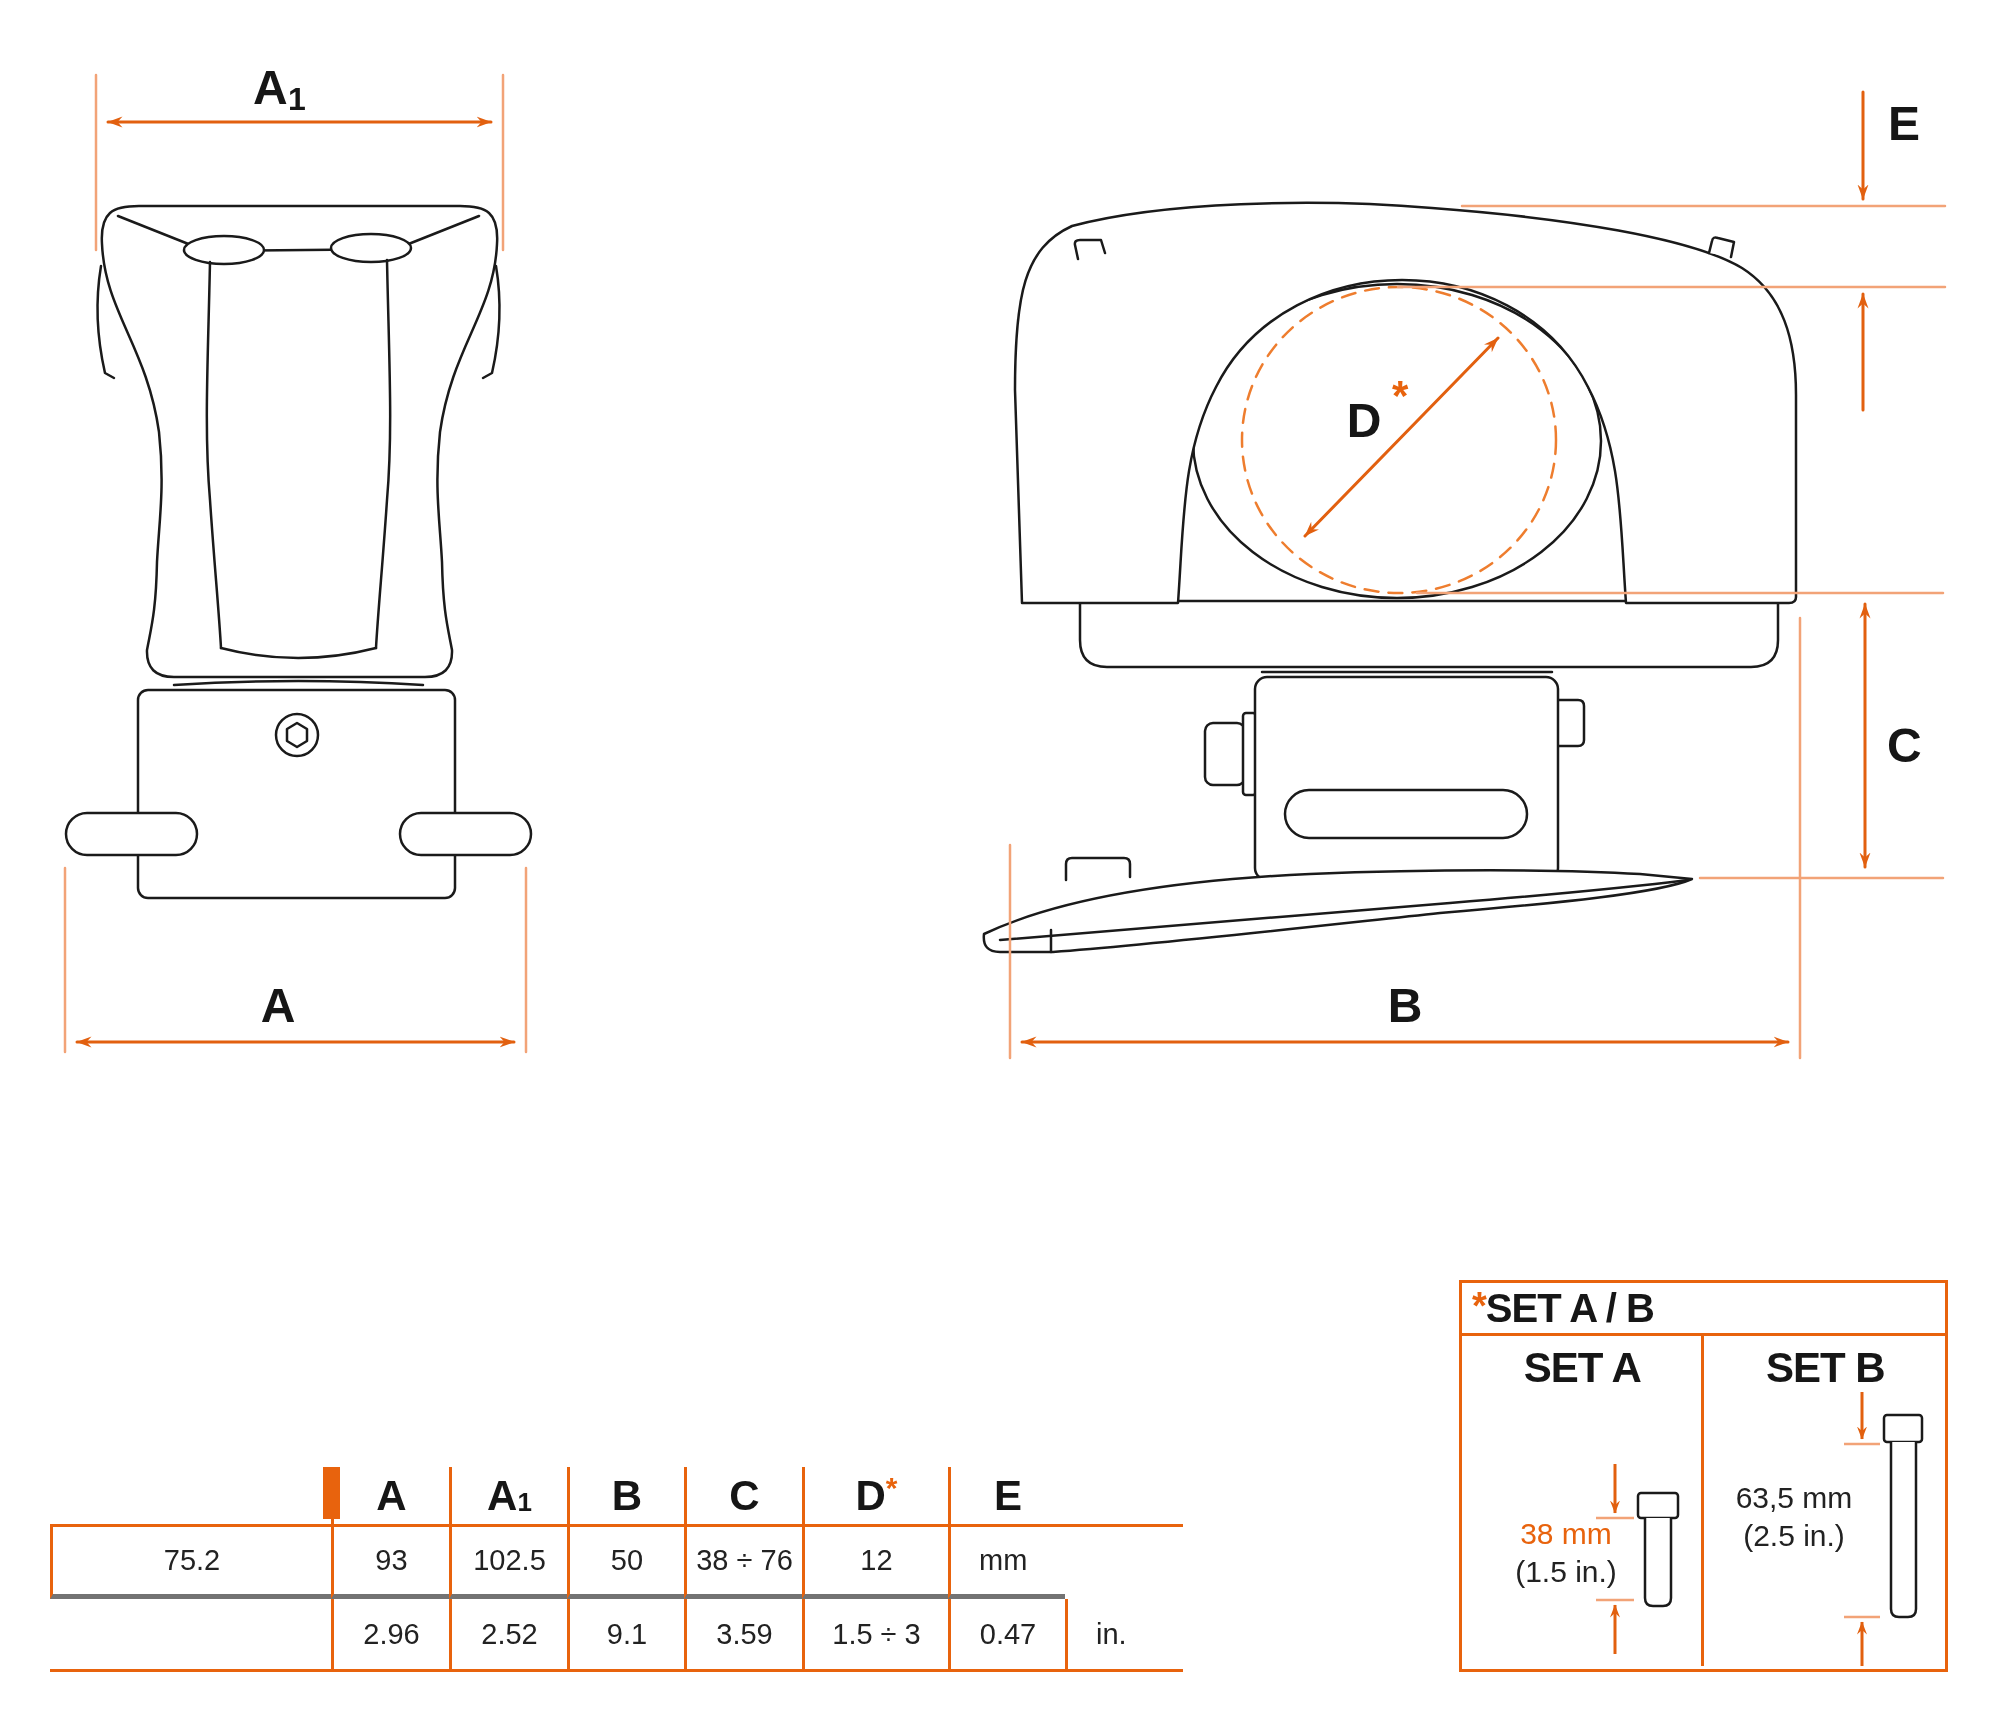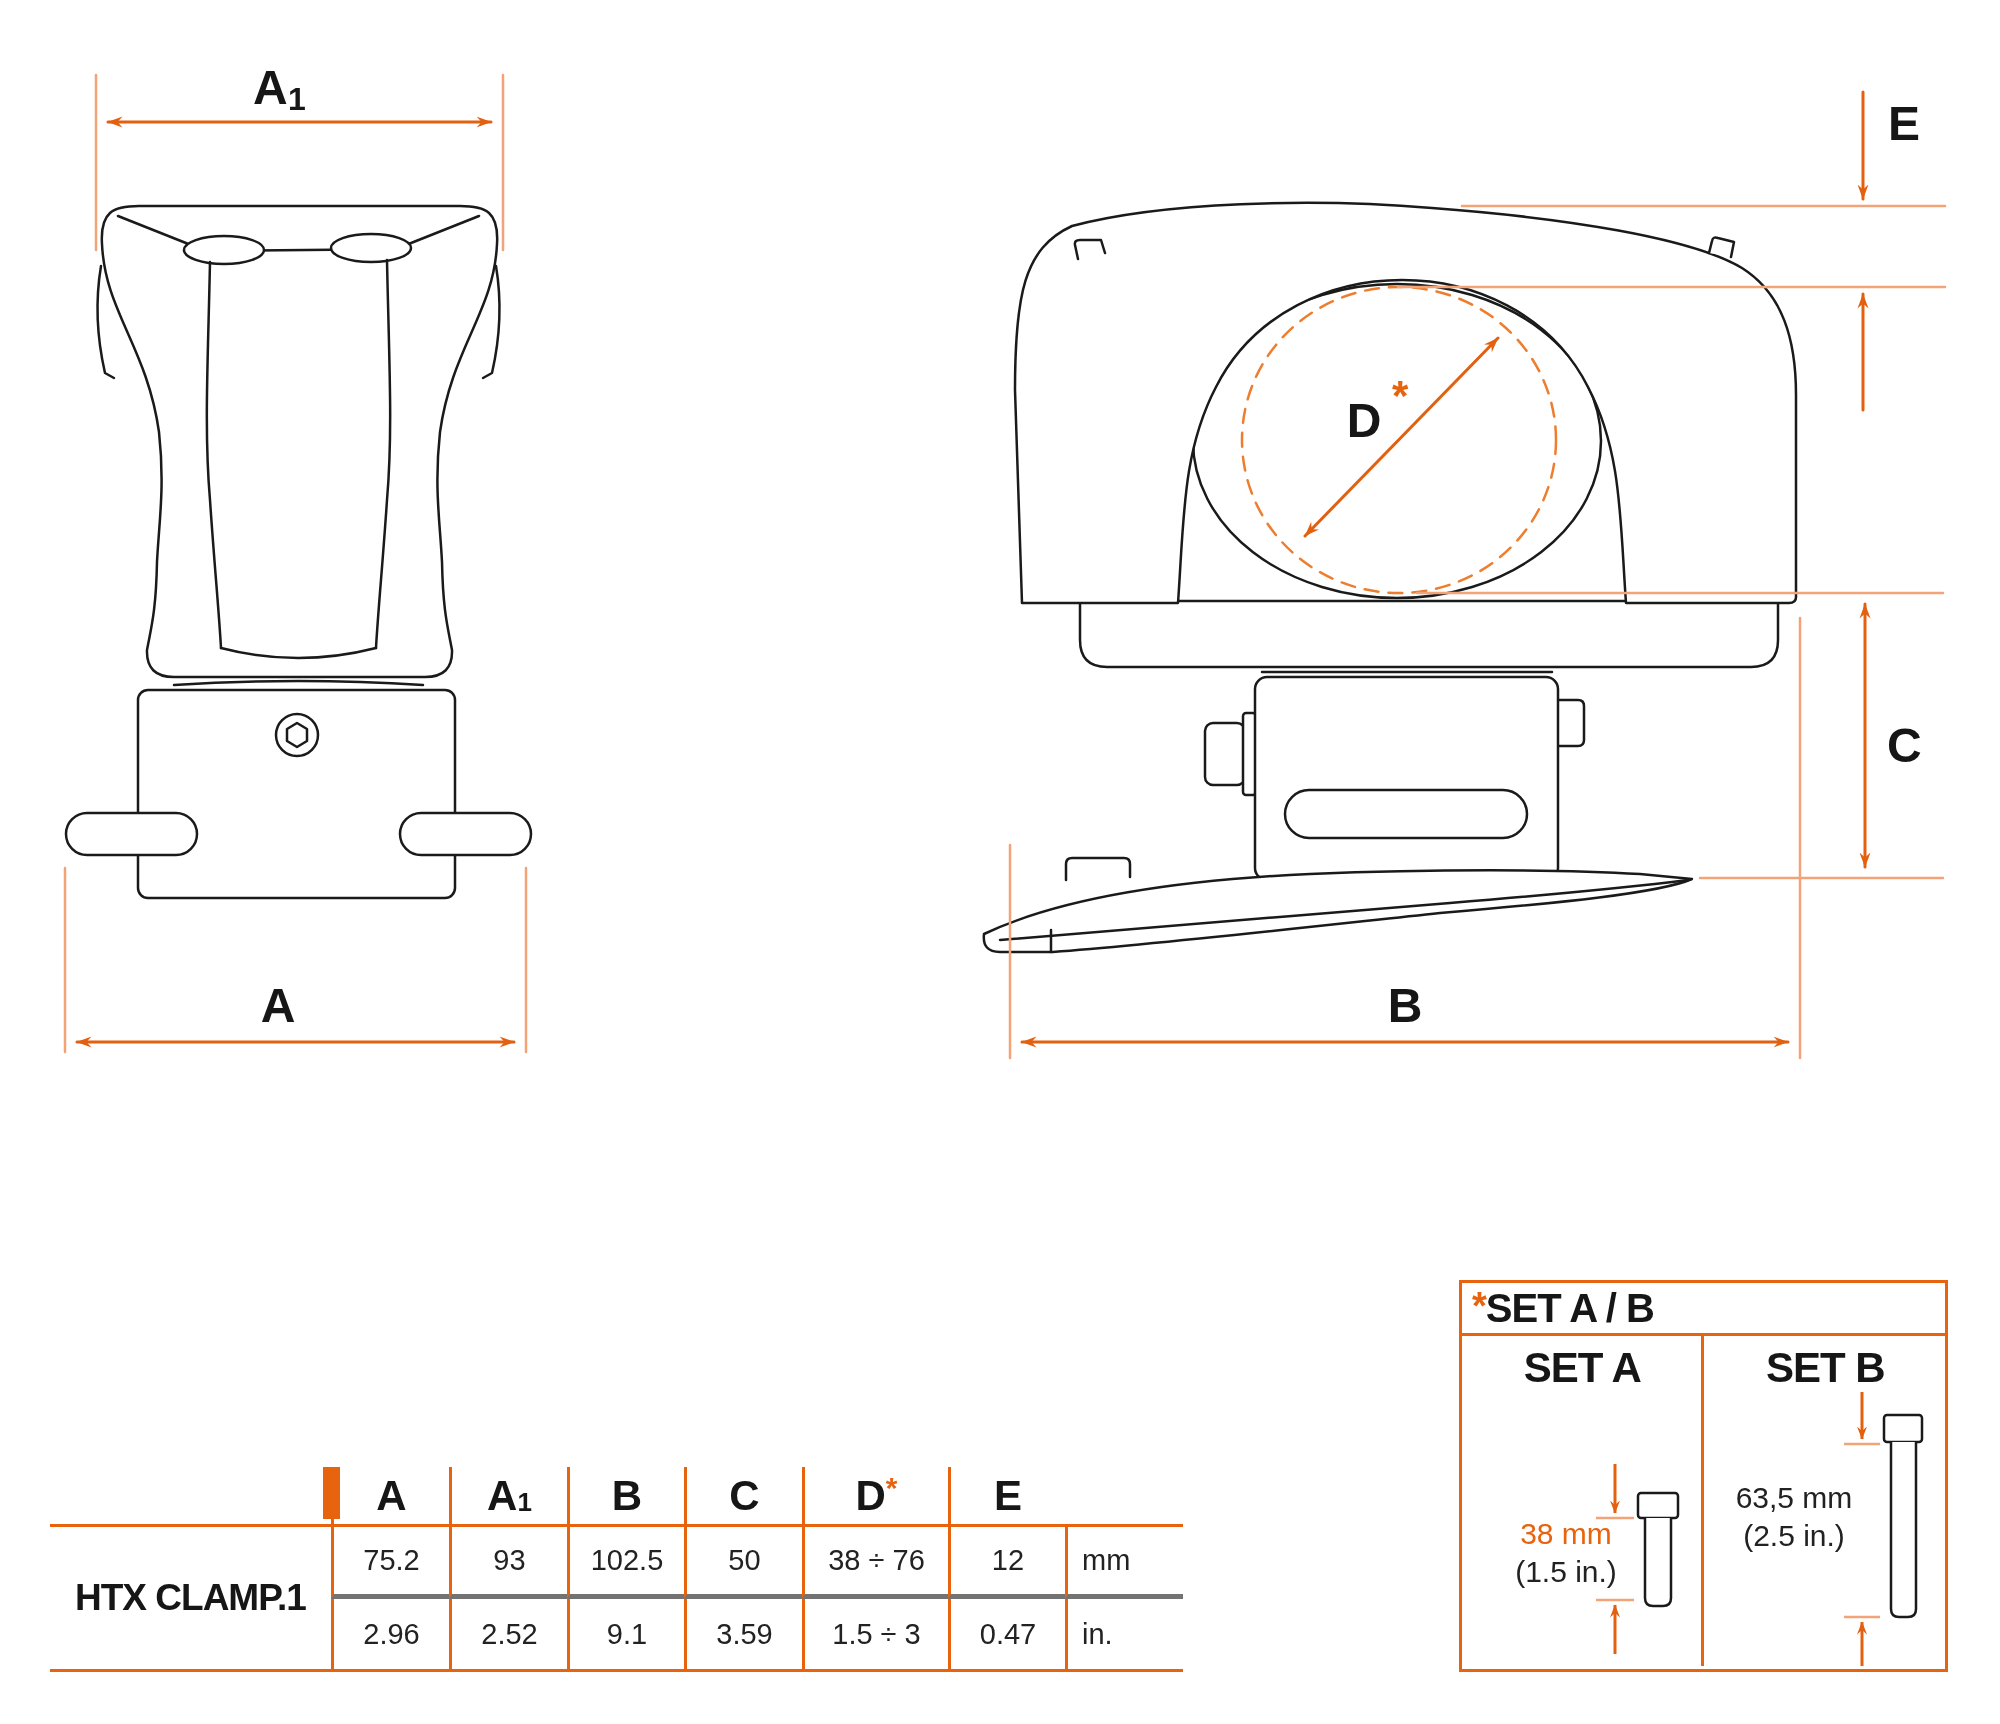--- a/index.html
+++ b/index.html
@@ -27,21 +27,21 @@
     font-weight:700;font-size:42px;color:#161616;
   }
   #dim-table .vline{border-left:3px solid #E8630D;}
   #dim-table .hsub{font-size:26px;font-weight:700;align-self:flex-end;margin-bottom:6px;}
   #dim-table .hstar{font-size:30px;font-weight:700;color:#E8630D;align-self:flex-start;margin-top:4px;}
   #dim-table .vcell{
     display:flex;align-items:center;justify-content:center;
     font-size:29px;color:#222;
   }
   #dim-table .r1{border-bottom:5px solid #737373;}
-  #dim-table .unit{justify-content:flex-start;padding-left:14px;}
+  #dim-table .unit{justify-content:flex-start;padding-left:28px;}
   #dim-table .pname{
     grid-row:2/4;grid-column:1;
     display:flex;align-items:center;justify-content:center;
     font-weight:700;font-size:37px;color:#161616;letter-spacing:-1px;
   }
   #accent-bar{
     position:absolute;left:273px;top:0;width:17px;height:52px;background:#E8630D;
   }
 
   
@@ -242,21 +242,20 @@
         <span class="hsub"></span>
         <span class="hstar">*</span>
     </div>
     <div class="hcell vline">
       <span>E</span>
         <span class="hsub"></span>
         <span class="hstar"></span>
     </div>
     <div class="hcell"></div>
 
-    <div class="pname">HTX CLAMP.1</div>
 
     <div class="vcell vline r1">75.2</div>
     <div class="vcell vline r1">93</div>
     <div class="vcell vline r1">102.5</div>
     <div class="vcell vline r1">50</div>
     <div class="vcell vline r1">38 ÷ 76</div>
     <div class="vcell vline r1">12</div>
     <div class="vcell vline r1 unit">mm</div>
 
     <div class="vcell vline" style="grid-column:2;">2.96</div>

